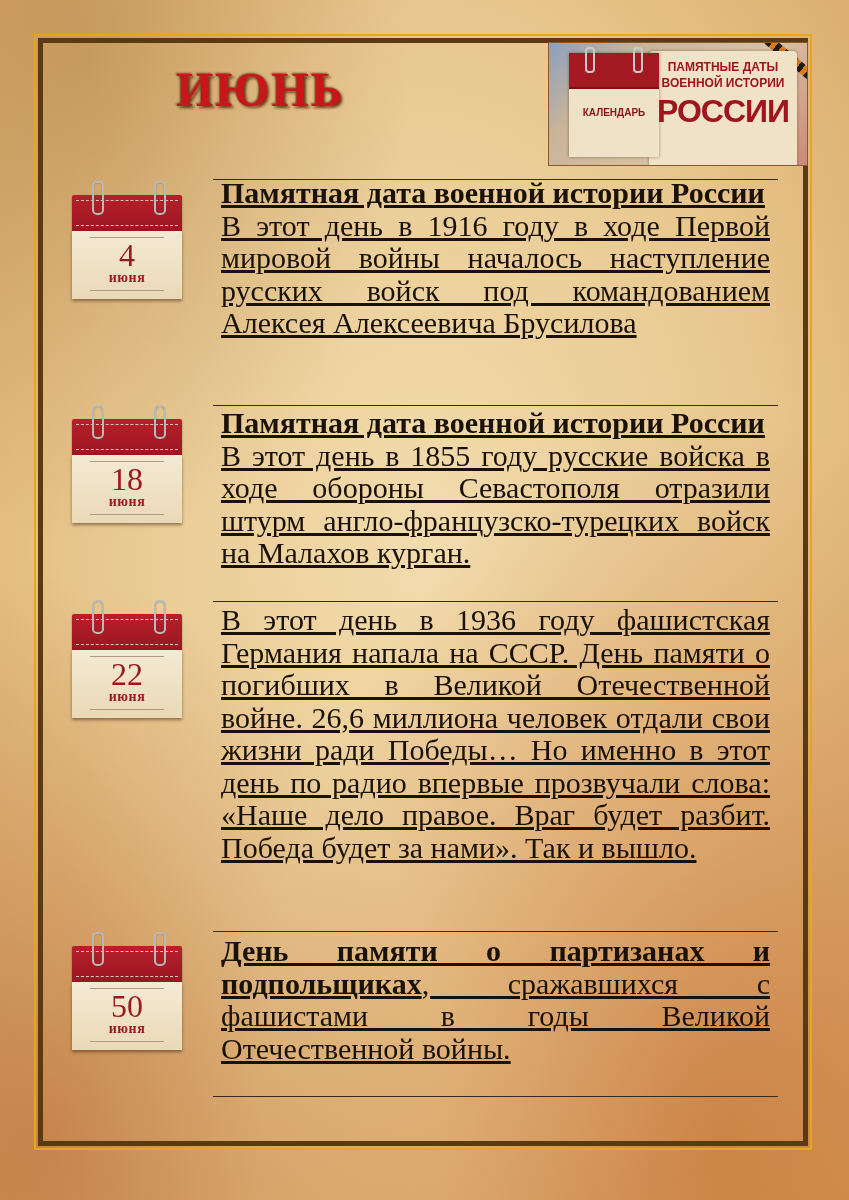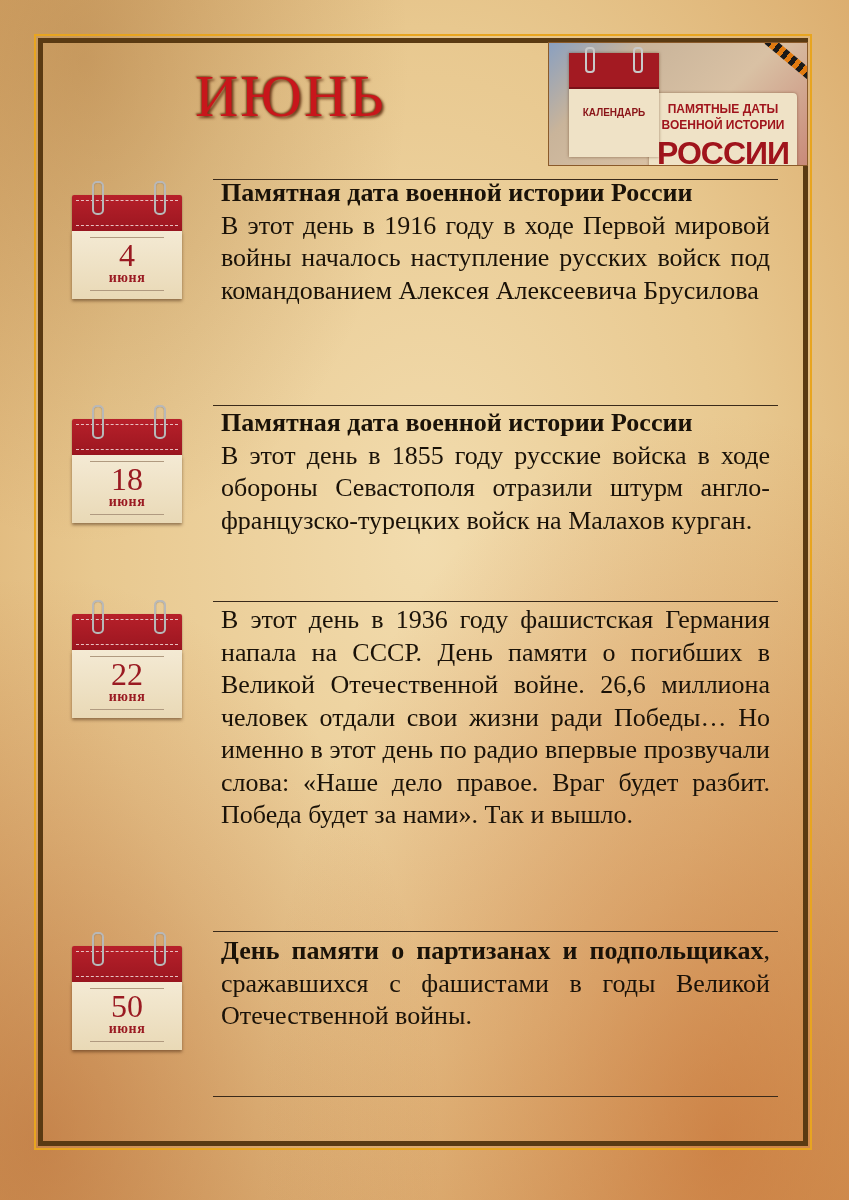--- a/index.html
+++ b/index.html
@@ -7,27 +7,27 @@
     background:
       radial-gradient(ellipse at 85% 95%, rgba(190,90,30,0.55) 0%, rgba(190,90,30,0) 45%),
       radial-gradient(ellipse at 5% 95%, rgba(170,80,30,0.45) 0%, rgba(170,80,30,0) 35%),
       radial-gradient(ellipse at 10% 5%, rgba(150,95,40,0.35) 0%, rgba(150,95,40,0) 30%),
       radial-gradient(ellipse at 50% 45%, #f2dcae 0%, #e8c88f 55%, #d9a868 100%);
     font-family:"Liberation Serif","DejaVu Serif",serif;color:#1a1208;}
   .frame{position:absolute;left:34px;top:34px;width:778px;height:1116px;
     border:2px solid #e8a520;box-sizing:border-box;}
   .frame-inner{position:absolute;left:2px;top:2px;right:2px;bottom:2px;border:5px solid #5a3a12;}
   .month-title{position:absolute;left:176px;top:66px;font-family:"Liberation Serif",serif;
-    font-weight:normal;font-size:60px;letter-spacing:2px;color:#c8161b;
-    text-shadow:2px 2px 3px #6b3a1a, -1px -1px 2px #7a4a22;line-height:1;margin-left:19px;}
+    font-weight:bold;font-size:48px;letter-spacing:2px;color:#c8161b;
+    text-shadow:2px 2px 3px #6b3a1a, -1px -1px 2px #7a4a22;line-height:1;}
   .badge{position:absolute;left:548px;top:42px;width:258px;height:122px;
     background:linear-gradient(135deg,#8aa0c0 0%,#c9b49a 25%,#d9c1a4 60%,#c98a7a 100%);
     border:1px solid #8a5a2a;overflow:hidden;}
   .badge-paper{position:absolute;left:100px;top:8px;width:148px;height:116px;
-    background:#efe2c6;border-radius:4px;box-shadow:0 0 3px rgba(80,40,10,0.5);margin-top:42px;}
+    background:#efe2c6;border-radius:4px;box-shadow:0 0 3px rgba(80,40,10,0.5);}
   .badge-ribbon{position:absolute;right:-10px;top:8px;width:60px;height:10px;
     background:repeating-linear-gradient(90deg,#e07a10 0 5px,#1a1a1a 5px 10px);transform:rotate(40deg);}
   .badge-line{position:absolute;left:0;width:148px;text-align:center;
     font-family:"Liberation Sans",sans-serif;font-weight:bold;color:#a0141c;line-height:1;}
   .badge-l1{top:10px;font-size:12px;}
   .badge-l2{top:26px;font-size:12px;}
   .badge-l3{top:44px;font-size:32px;letter-spacing:-1px;}
   .badge-cal{position:absolute;left:20px;top:10px;width:90px;height:104px;background:#efe2c6;
     box-shadow:0 0 3px rgba(80,40,10,0.5);}
   .badge-cal-top{position:absolute;left:0;top:0;right:0;height:34px;background:#a31a22;
@@ -48,22 +48,22 @@
   .cal-ring.l{left:20px;} .cal-ring.r{left:82px;}
   .cal-page{position:absolute;left:0;top:50px;width:110px;height:68px;
     background:linear-gradient(#f4ead4,#e9d9b6);box-shadow:0 2px 3px rgba(60,30,10,0.5);}
   .cal-orn{position:absolute;left:18px;right:18px;height:0;border-top:1px solid #b09a80;}
   .cal-orn.t{top:6px;} .cal-orn.b{bottom:8px;}
   .cal-day{position:absolute;left:0;right:0;top:8px;text-align:center;font-size:32px;
     color:#9a1a22;line-height:1;}
   .cal-mon{position:absolute;left:0;right:0;top:40px;text-align:center;font-size:14px;font-weight:bold;
     color:#9a1a22;letter-spacing:0.5px;line-height:1;}
 
-  .entry-text{position:absolute;left:221px;width:549px;font-size:26px;line-height:32.5px;
-    text-align:justify;}
+  .entry-text{position:absolute;left:221px;width:549px;font-size:30px;line-height:32.5px;
+    text-align:justify;text-decoration:underline;}
   .entry-title{font-weight:bold;}
   .entry-body{}
 </style>
 </head>
 <body>
 
 <div class="frame">
   <div class="frame-inner"></div>
 </div>
 

